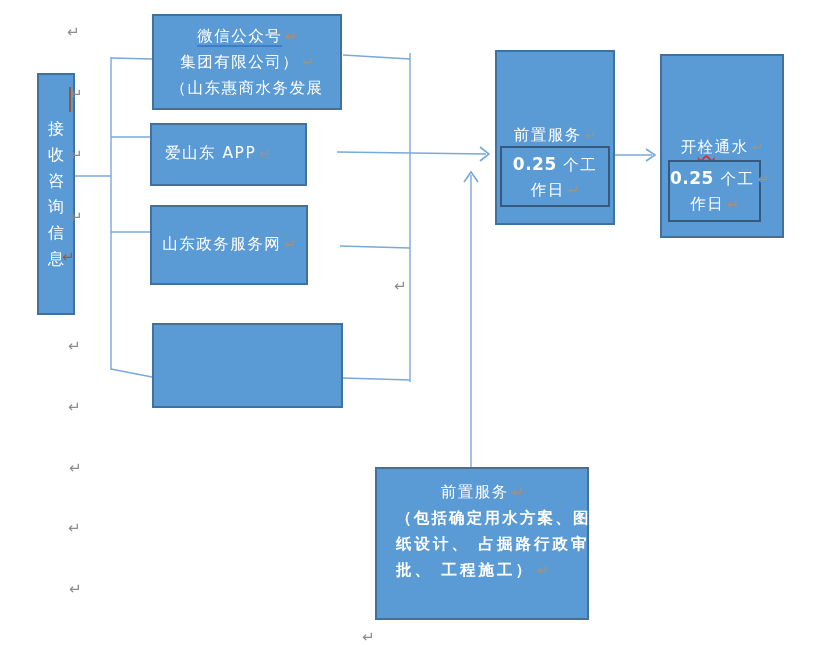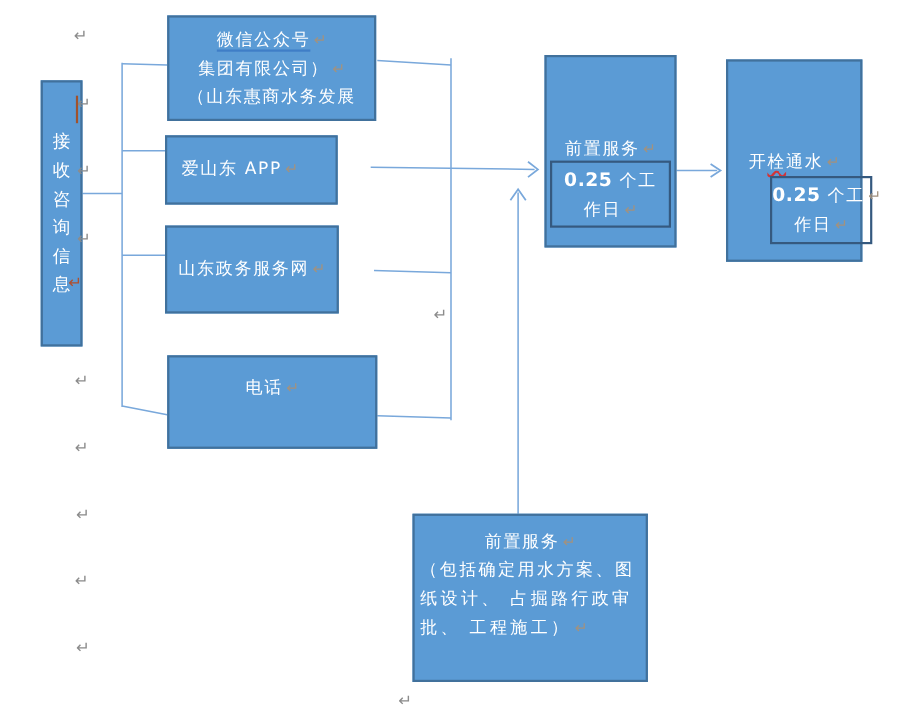--- a/index.html
+++ b/index.html
@@ -4,21 +4,21 @@
 <style>
   html,body{margin:0;padding:0;background:#ffffff;}
   .canvas{position:relative;width:820px;height:645px;background:#ffffff;overflow:hidden;
           font-family:"DejaVu Sans",sans-serif;}
   svg.connectors{position:absolute;left:0;top:0;z-index:1;}
 
   .fcbox{position:absolute;box-sizing:border-box;background:#5B9BD5;border:2.5px solid #41719C;
          color:#ffffff;font-size:15.5px;letter-spacing:1.5px;text-align:center;z-index:2;}
   .line{height:26px;line-height:26px;white-space:nowrap;}
   .line.left{text-align:left;padding-left:13px;}
-  #box-preservice .line.left{padding-left:5px;letter-spacing:2.2px;}
+  #box-preservice .line.left{padding-left:19px;letter-spacing:2.2px;font-weight:bold;}
   #box-preservice .line.just{letter-spacing:3px;}
 
   .txt.u{text-decoration:underline;text-decoration-color:#3F7EC7;text-decoration-thickness:2px;text-underline-offset:4px;}
   .sq{text-decoration:underline;text-decoration-style:wavy;text-decoration-color:#D13438;text-decoration-thickness:1.5px;text-underline-offset:3px;}
   .num{font-weight:bold;font-size:17px;letter-spacing:0.5px;}
 
   .pilcrow{display:inline-block;color:#A2927F;font-size:14px;margin-left:3px;letter-spacing:0;}
   .mpilcrow{position:absolute;color:#8C8C8C;font-size:15px;z-index:3;line-height:15px;}
   .mpilcrow.red{color:#B0502F;z-index:4;}
 
@@ -31,21 +31,21 @@
   #box-aishandong{left:150px;top:123px;width:157px;height:63px;padding-top:15px;}
   #box-zhengwu{left:150px;top:205px;width:158px;height:80px;padding-top:24px;}
   #box-hotline{left:152px;top:323px;width:191px;height:85px;padding-top:14px;}
 
   
   #box-window{left:495px;top:50px;width:120px;height:175px;}
   #box-window .title{margin-top:70px;}
   #box-window .innerbox{position:absolute;left:3px;top:94px;width:110px;height:61px;}
   #box-valve{left:660px;top:54px;width:124px;height:184px;}
   #box-valve .title{margin-top:78px;}
-  #box-valve .innerbox{position:absolute;left:6px;top:104px;width:93px;height:62px;margin-left:32px;}
+  #box-valve .innerbox{position:absolute;left:6px;top:104px;width:93px;height:62px;}
   .innerbox{box-sizing:border-box;border:2px solid #35597F;padding-top:3px;}
 
   
   #box-preservice{left:375px;top:467px;width:214px;height:153px;padding-top:10px;}
 
   .cursor{position:absolute;left:69px;top:87px;width:2px;height:25px;background:#A0522D;z-index:4;}
 </style>
 </head>
 <body>
 
@@ -93,21 +93,20 @@
 
   <div class="fcbox" id="box-aishandong">
       <div class="line left"><span class="txt">爱山东 APP</span><span class="pilcrow">↵</span></div>
     </div>
 
   <div class="fcbox" id="box-zhengwu">
       <div class="line"><span class="txt">山东政务服务网</span><span class="pilcrow">↵</span></div>
     </div>
 
   <div class="fcbox" id="box-hotline">
-      <div class="line"><span class="txt">电话</span><span class="pilcrow">↵</span></div>
     </div>
 
   <div class="fcbox" id="box-window">
     <div class="title">
         <div class="line"><span class="txt">前置服务</span><span class="pilcrow">↵</span></div>
       </div>
     <div class="innerbox">
         <div class="line"><span class="txt"><span class="num">0.25</span> 个工</span></div>
         <div class="line"><span class="txt">作日</span><span class="pilcrow">↵</span></div>
       </div>

